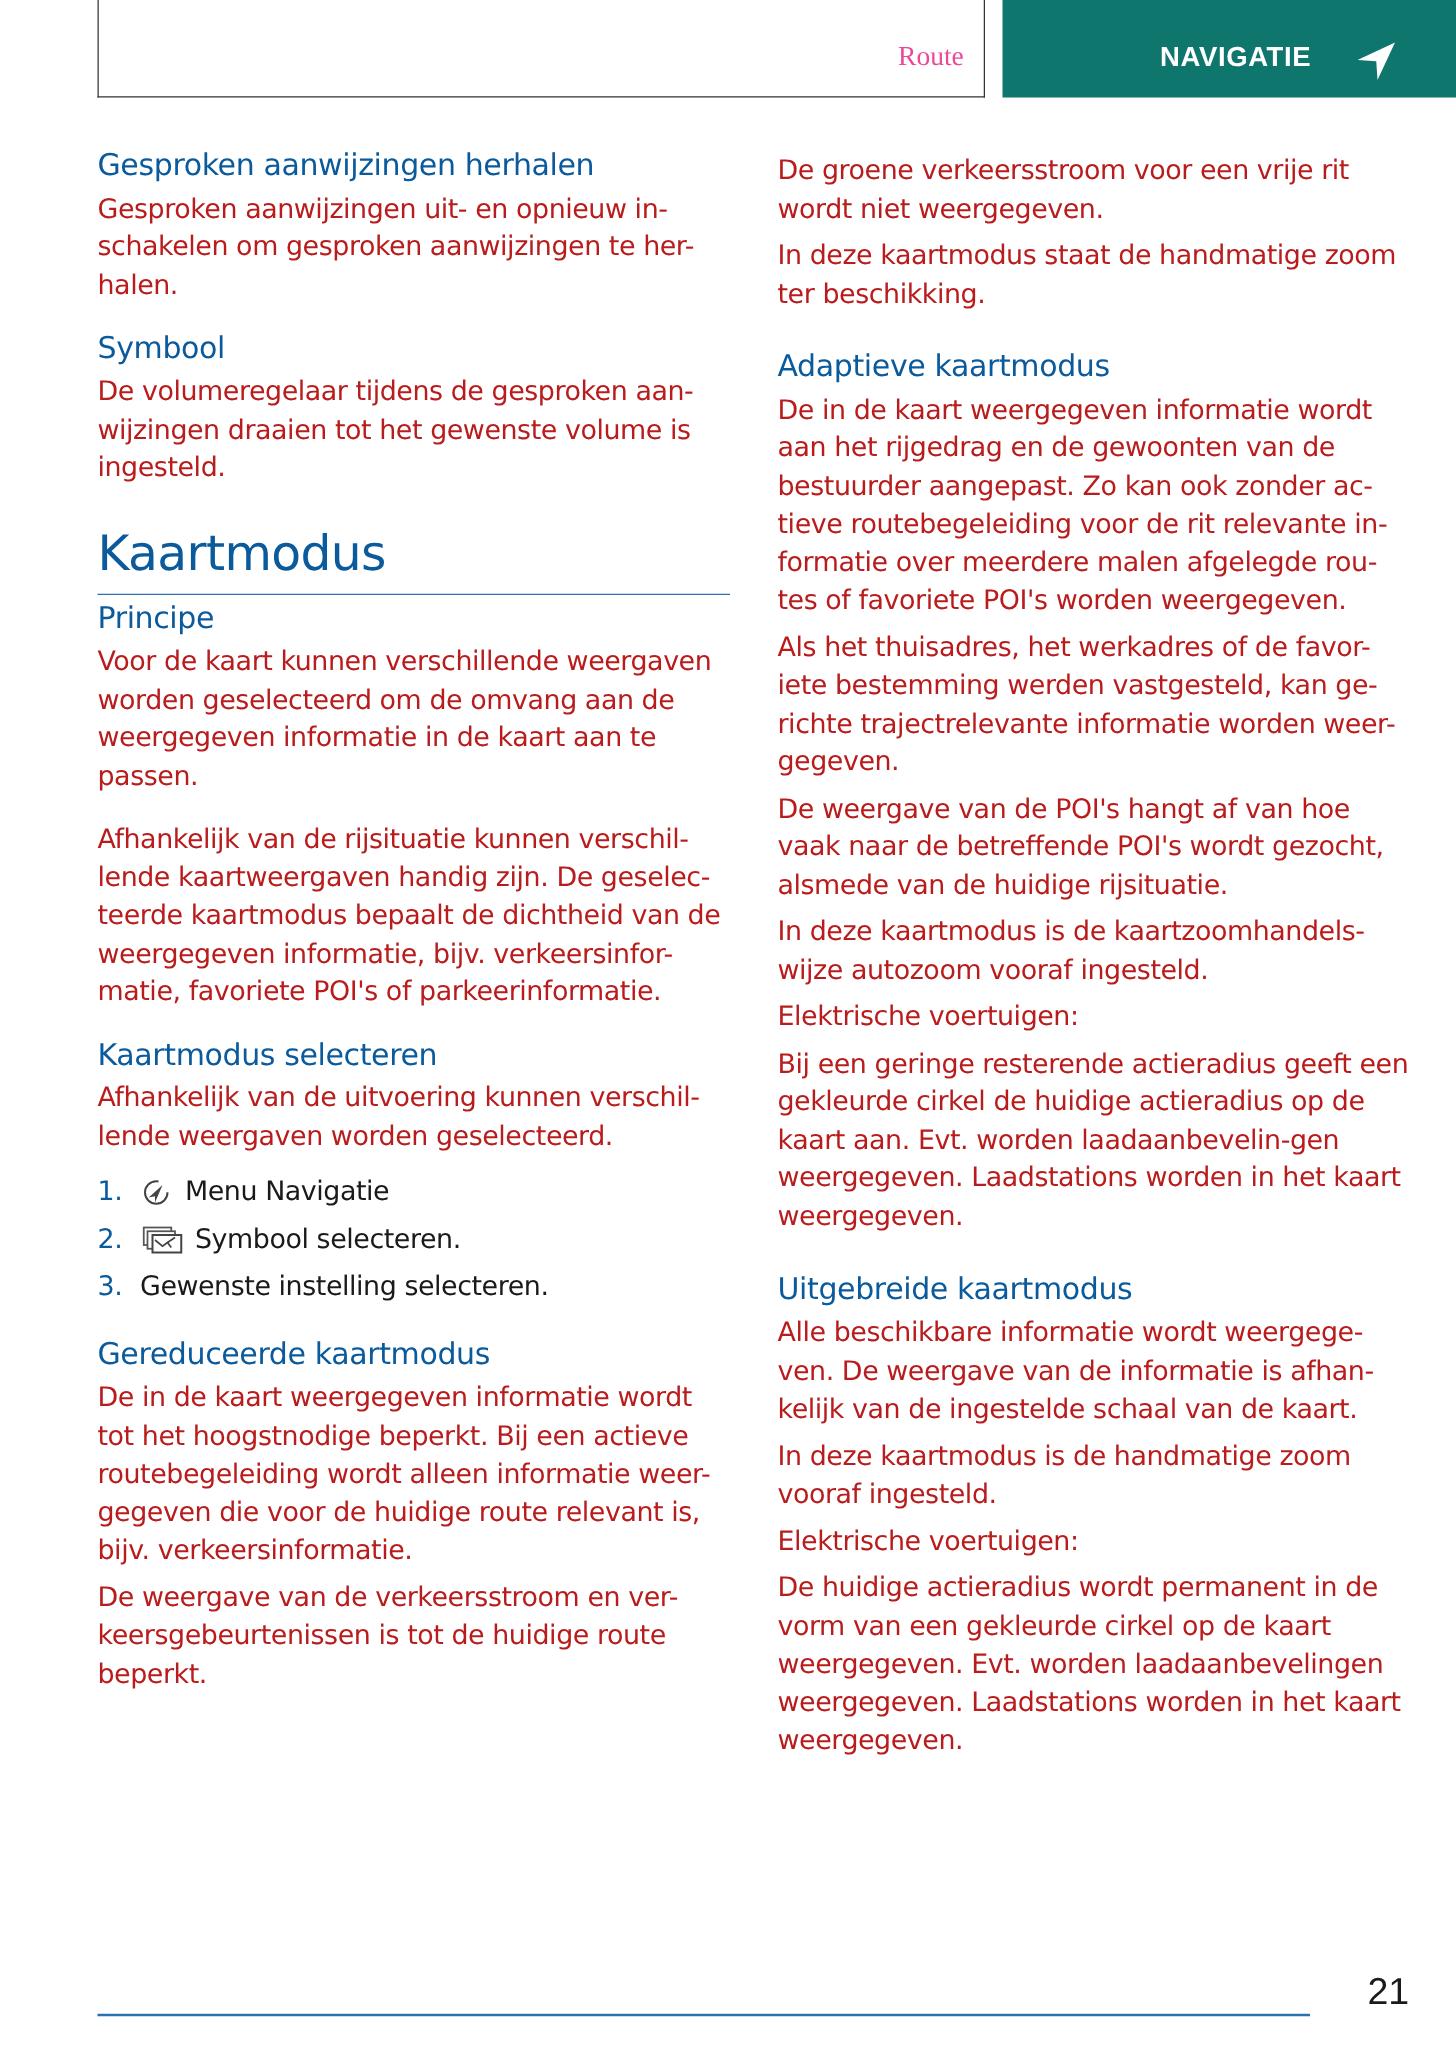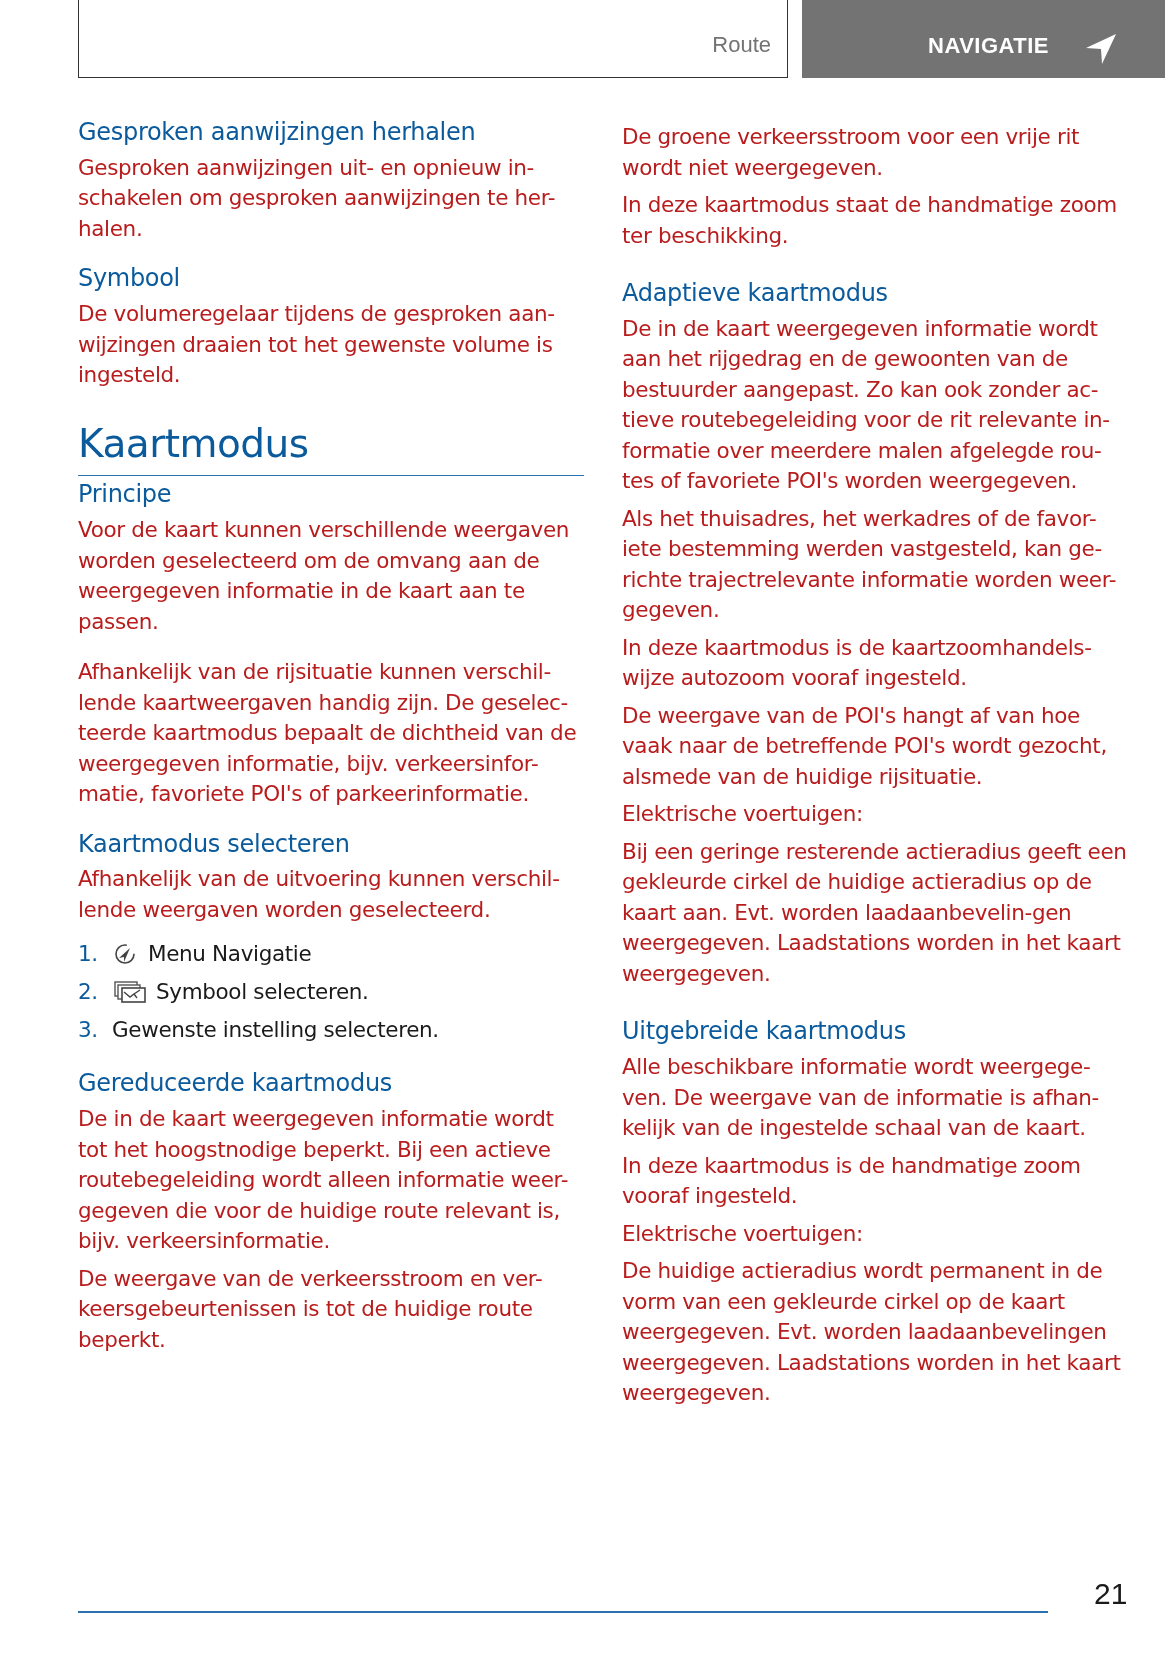--- a/index.html
+++ b/index.html
@@ -4,26 +4,26 @@
 <style>
   * { box-sizing: border-box; margin: 0; padding: 0; }
   html, body { width: 1165px; height: 1653px; background: #ffffff; overflow: hidden; }
   body { position: relative; font-family: "DejaVu Sans", sans-serif; color: #1a1a1a; }
 
   .header-box {
     position: absolute; left: 78px; top: -2px; width: 710px; height: 80px;
     border: 1.5px solid #333; border-top: none; background: #fff;
   }
   .header-route {
-    position: absolute; right: 16px; top: 34px; font-size: 22px; color: #737373;
-    font-family: Liberation Sans, sans-serif;
+    position: absolute; right: 16px; top: 34px; font-size: 22px; color: #ec4899;
+    font-family: Liberation Serif, serif;
   }
   .header-tab {
     position: absolute; left: 802px; top: 0; width: 363px; height: 78px;
-    background: #737373; color: #fff;
+    background: #0f766e; color: #fff;
   }
   .header-tab-label {
     position: absolute; left: 126px; top: 33px; font-size: 22px; font-weight: bold;
     font-family: "Liberation Sans", sans-serif; letter-spacing: 0.5px;
   }
   .header-tab-icon { position: absolute; left: 282px; top: 30px; width: 36px; height: 36px; }
 
   .col { position: absolute; top: 118px; width: 510px; }
   .col-left { left: 78px; width: 506px; }
   .col-right { left: 622px; width: 505px; }
@@ -129,22 +129,22 @@
 
 <div class="col col-right">
   <div class="section" style="margin-top:4px;">
     <p class="body">De groene verkeersstroom voor een vrije rit wordt niet weergegeven.</p>
     <p class="body">In deze kaartmodus staat de handmatige zoom ter beschikking.</p>
   </div>
   <div class="section" style="margin-top:28px;">
     <h2 class="sub">Adaptieve kaartmodus</h2>
     <p class="body">De in de kaart weergegeven informatie wordt aan het rijgedrag en de gewoonten van de bestuurder aangepast. Zo kan ook zonder ac-tieve routebegeleiding voor de rit relevante in-formatie over meerdere malen afgelegde rou-tes of favoriete POI's worden weergegeven.</p>
     <p class="body">Als het thuisadres, het werkadres of de favor-iete bestemming werden vastgesteld, kan ge-richte trajectrelevante informatie worden weer-gegeven.</p>
+    <p class="body">De weergave van de POI's hangt af van hoe vaak naar de betreffende POI's wordt gezocht, alsmede van de huidige rijsituatie.</p>
     <p class="body">In deze kaartmodus is de kaartzoomhandels-wijze autozoom vooraf ingesteld.</p>
-    <p class="body">De weergave van de POI's hangt af van hoe vaak naar de betreffende POI's wordt gezocht, alsmede van de huidige rijsituatie.</p>
     <p class="body">Elektrische voertuigen:</p>
     <p class="body">Bij een geringe resterende actieradius geeft een gekleurde cirkel de huidige actieradius op de kaart aan. Evt. worden laadaanbevelin-gen weergegeven. Laadstations worden in het kaart weergegeven.</p>
   </div>
   <div class="section" style="margin-top:28px;">
     <h2 class="sub">Uitgebreide kaartmodus</h2>
     <p class="body">Alle beschikbare informatie wordt weergege-ven. De weergave van de informatie is afhan-kelijk van de ingestelde schaal van de kaart.</p>
     <p class="body">In deze kaartmodus is de handmatige zoom vooraf ingesteld.</p>
     <p class="body">Elektrische voertuigen:</p>
     <p class="body">De huidige actieradius wordt permanent in de vorm van een gekleurde cirkel op de kaart weergegeven. Evt. worden laadaanbevelingen weergegeven. Laadstations worden in het kaart weergegeven.</p>
   </div>

